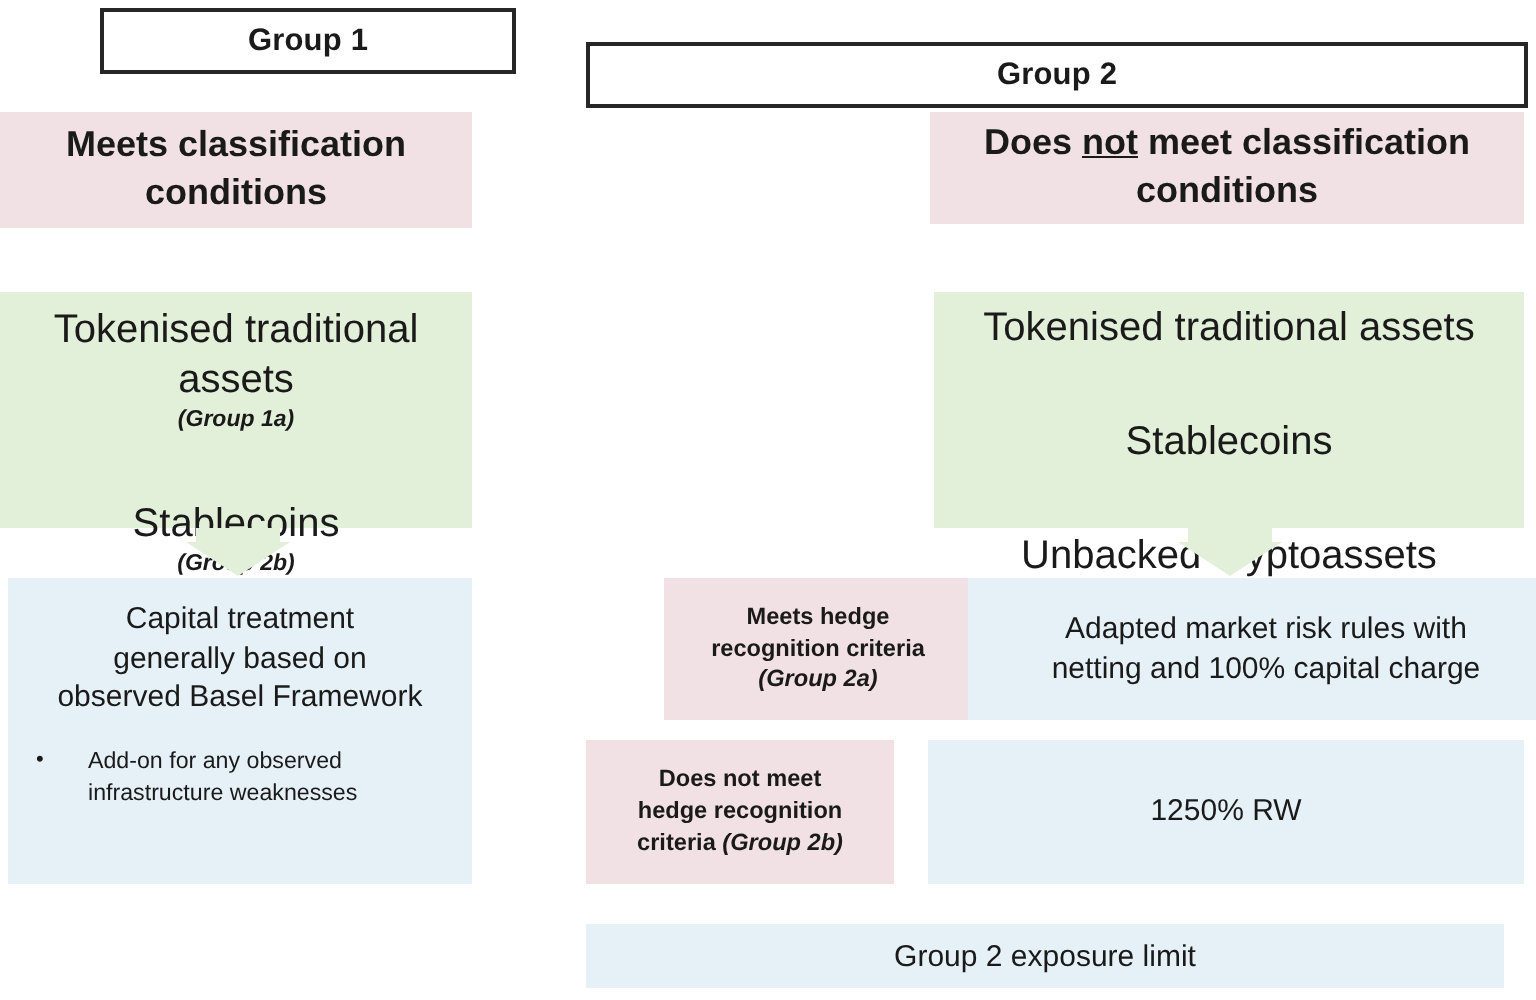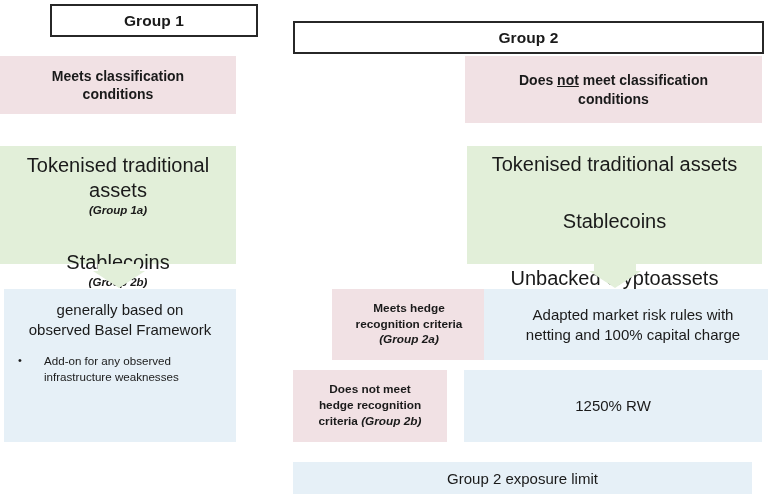--- a/index.html
+++ b/index.html
@@ -41,27 +41,27 @@
   }
   #group1-header { left: 2px;   top: 4px;  width: 208px; height: 33px; margin-left: 48px; }
   #group2-header { left: 293px; top: 21px;  width: 471px; height: 33px; }
 
   
   .pink {
     background: #F1E1E4;
   }
   .cond-banner {
     font-weight: bold;
-    font-size: 14px;
+    font-size: 18px;
     line-height: 1.32;
     padding: 6px 10px;
     align-items: center;
   }
   #g1-cond { left: 0px;   top: 56px; width: 236px; height: 58px; }
-  #g2-cond { left: 465px; top: 56px; width: 297px; height: 67px; }
+  #g2-cond { left: 465px; top: 56px; width: 297px; height: 56px; }
   .u-underline { text-decoration: underline; }
 
   
   .green {
     background: #E2EFD9;
   }
   #g1-assets { left: 0px;   top: 146px; width: 236px; height: 118px; }
   #g2-assets { left: 467px; top: 146px; width: 295px; height: 118px; }
 
   .asset-line {
@@ -195,20 +195,21 @@
     <div class="arrow-head" style="left:93px; top:271px;"></div>
   </div>
 
   <div>
     <div class="arrow-shaft" style="left:594px; top:264px; width:42px; height:8px;"></div>
     <div class="arrow-head" style="left:589px; top:271px;"></div>
   </div>
 
   <div class="box blue" id="g1-outcome">
     <div class="outcome-title">
+      <div>Capital treatment</div>
       <div>generally based on</div>
       <div>observed Basel Framework</div>
     </div>
     <div class="bullet-row">
       <span class="bullet-dot">•</span>
       <span class="bullet-text">
         <span>Add-on for any observed</span>
         <span>infrastructure weaknesses</span>
       </span>
     </div>

